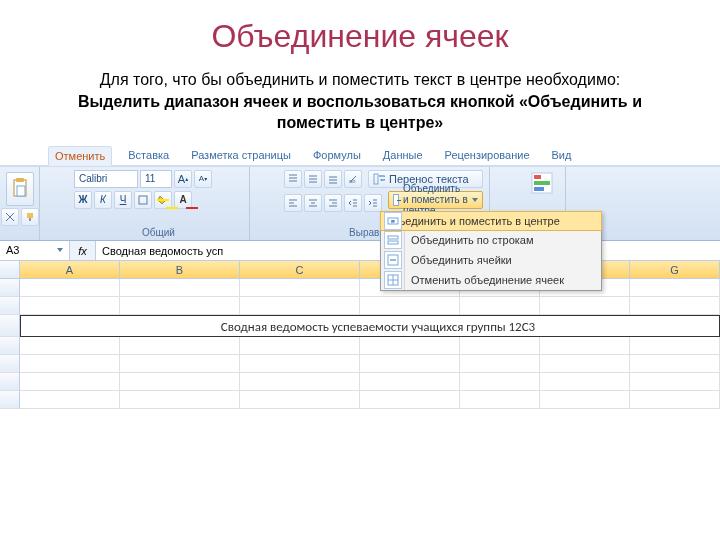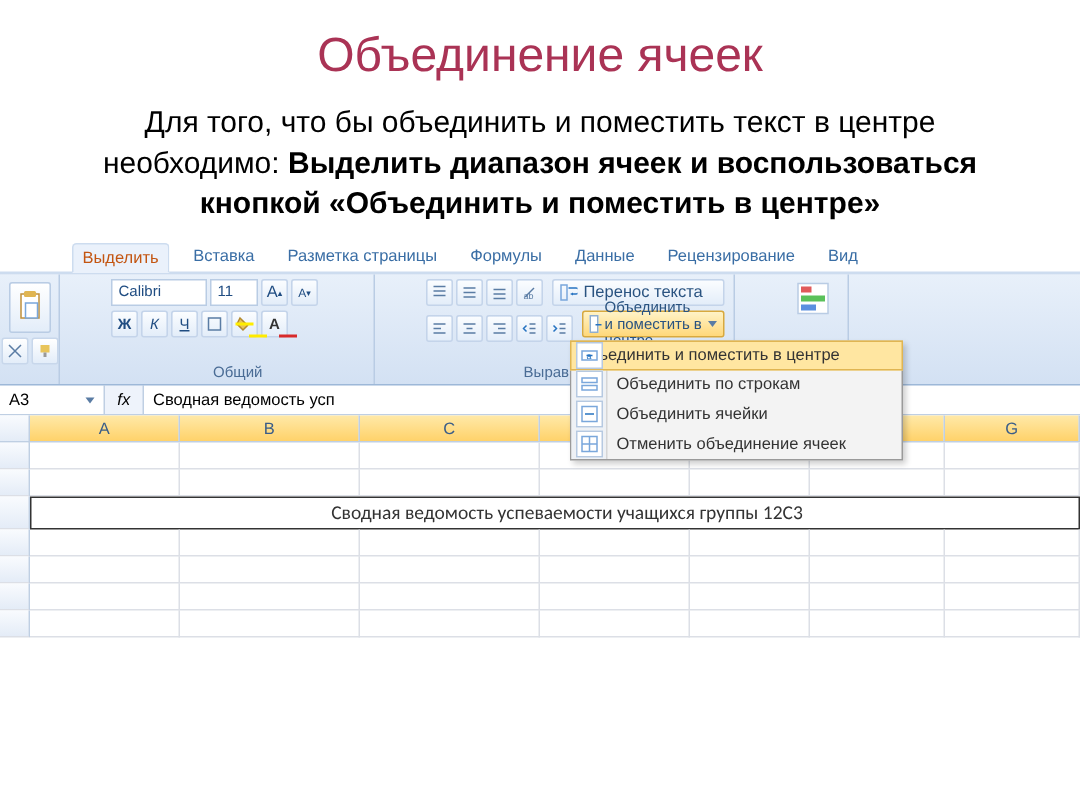--- a/index.html
+++ b/index.html
@@ -13,21 +13,21 @@
   }
   .slide-title {
     text-align: center;
     font-size: 32px;
     color: #aa3355;
     margin: 18px 0 14px;
     font-weight: normal;
   }
   .slide-text {
     text-align: center;
-    font-size: 20px;
+    font-size: 16px;
     color: #000;
     margin: 0 60px 10px;
     line-height: 1.35;
   }
   .slide-text b { font-weight: bold; }
 
   
   .tabs {
     display: flex;
     gap: 10px;
@@ -133,21 +133,21 @@
 </style>
 </head>
 <body>
 
 <h1 class="slide-title">Объединение ячеек</h1>
 <p class="slide-text">
   <span>Для того, что бы объединить и поместить текст в центре необходимо: </span><b>Выделить диапазон ячеек и воспользоваться кнопкой «Объединить и поместить в центре»</b>
 </p>
 
 <div class="tabs">
-  <span class="tab active">Выделить</span>
+  <span class="tab active">Отменить</span>
   <span class="tab">Вставка</span>
   <span class="tab">Разметка страницы</span>
   <span class="tab">Формулы</span>
   <span class="tab">Данные</span>
   <span class="tab">Рецензирование</span>
   <span class="tab">Вид</span>
 </div>
 
 <div class="ribbon">
 

